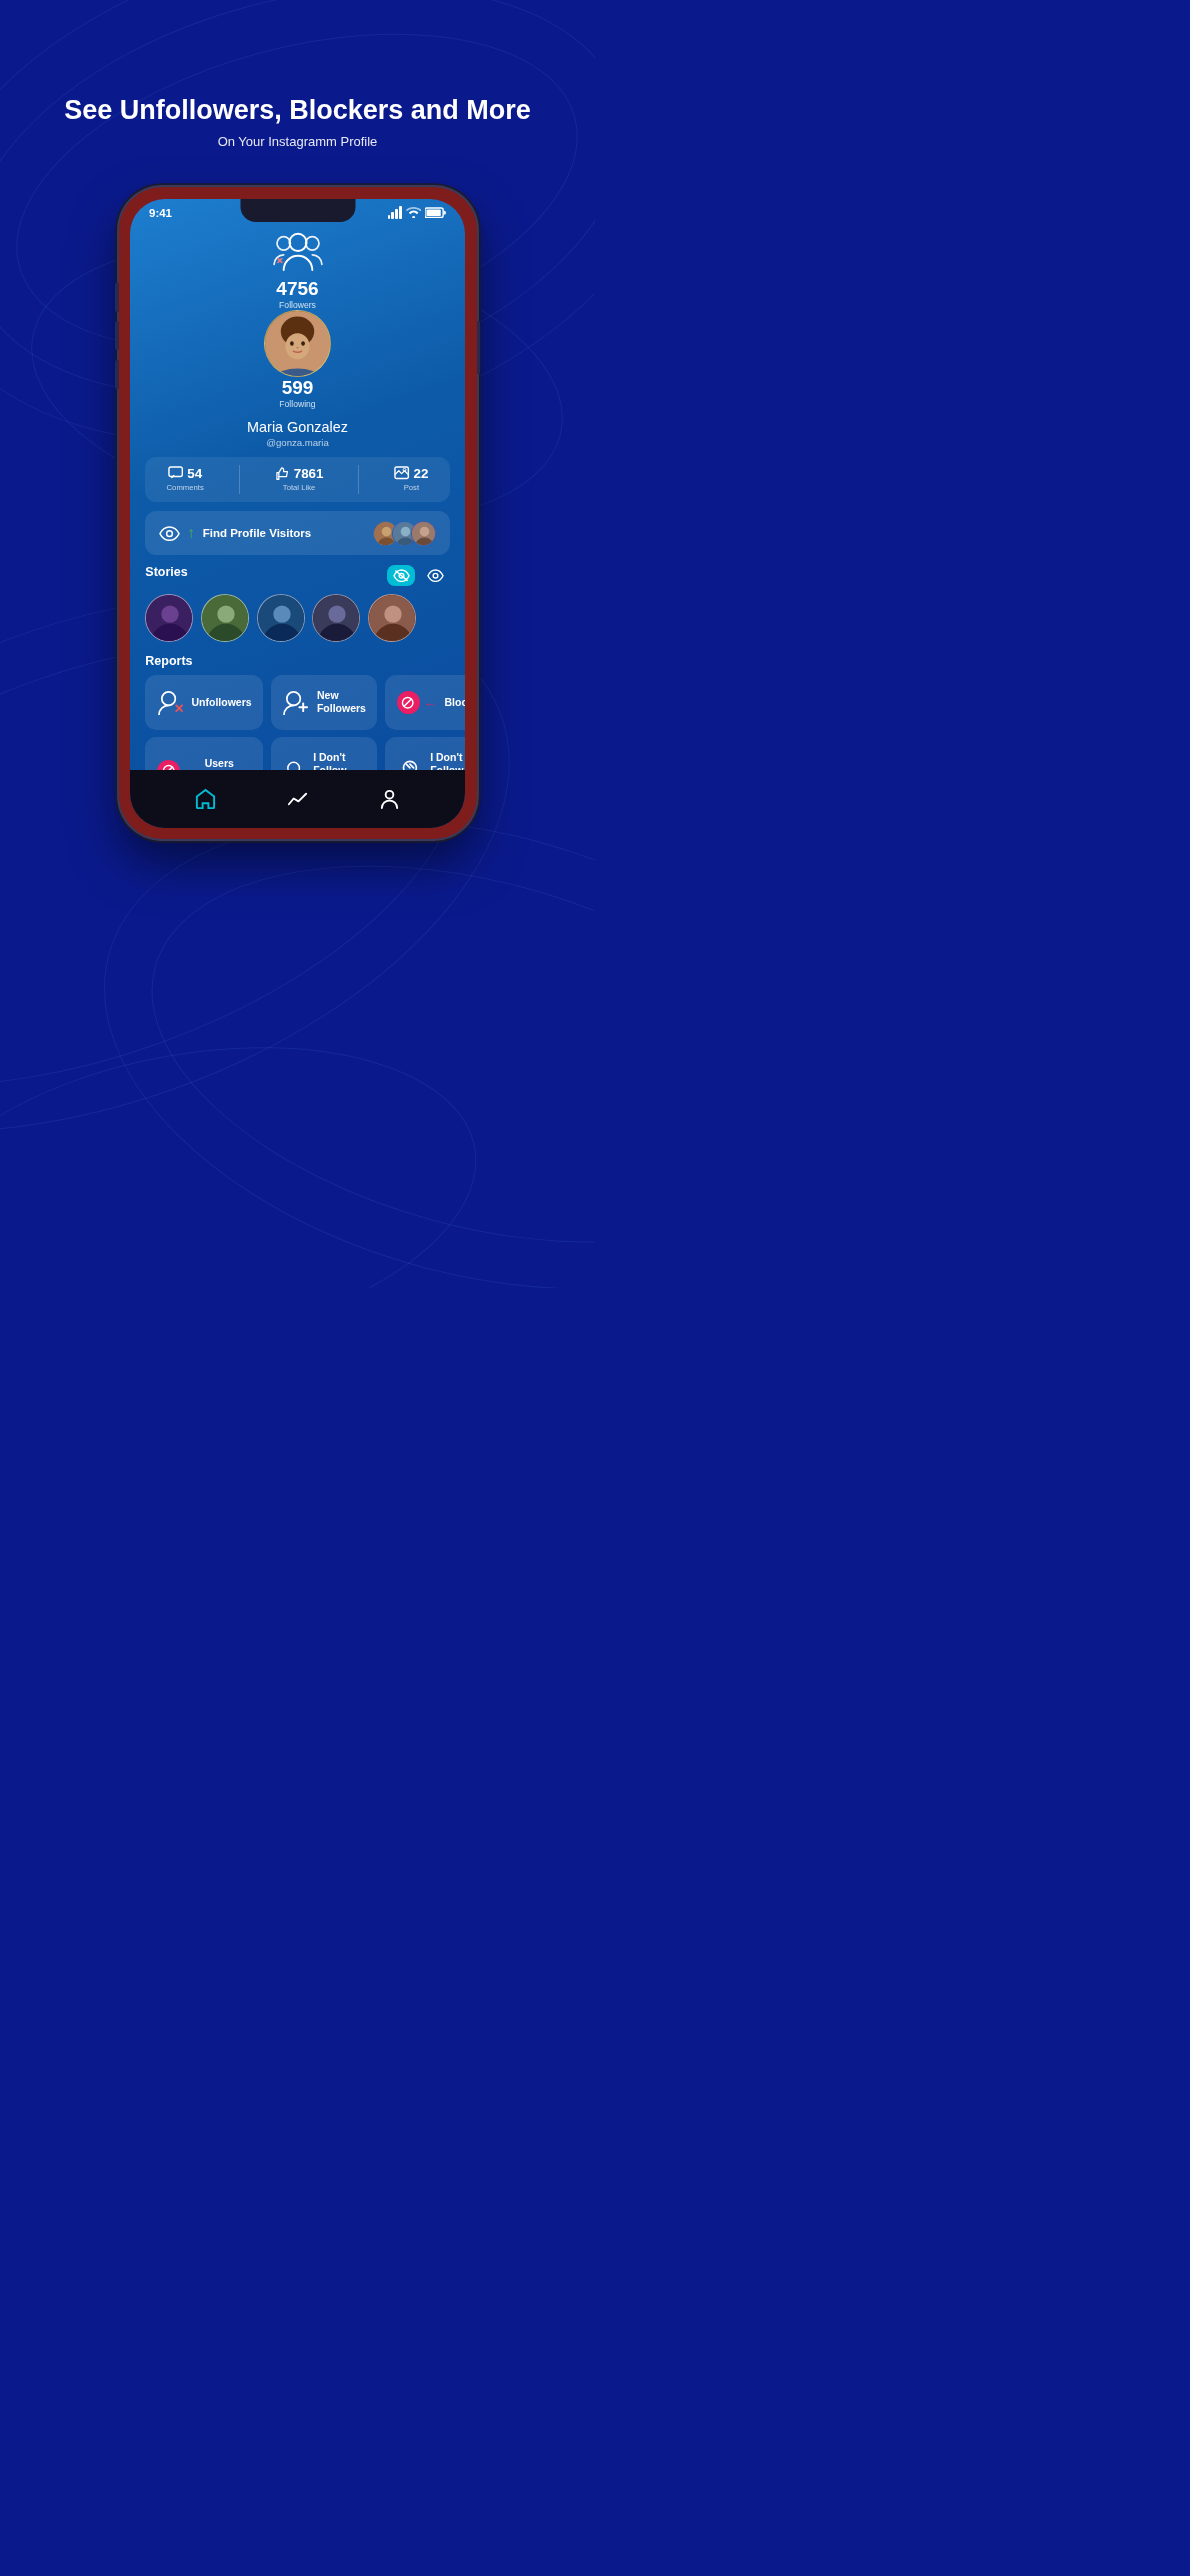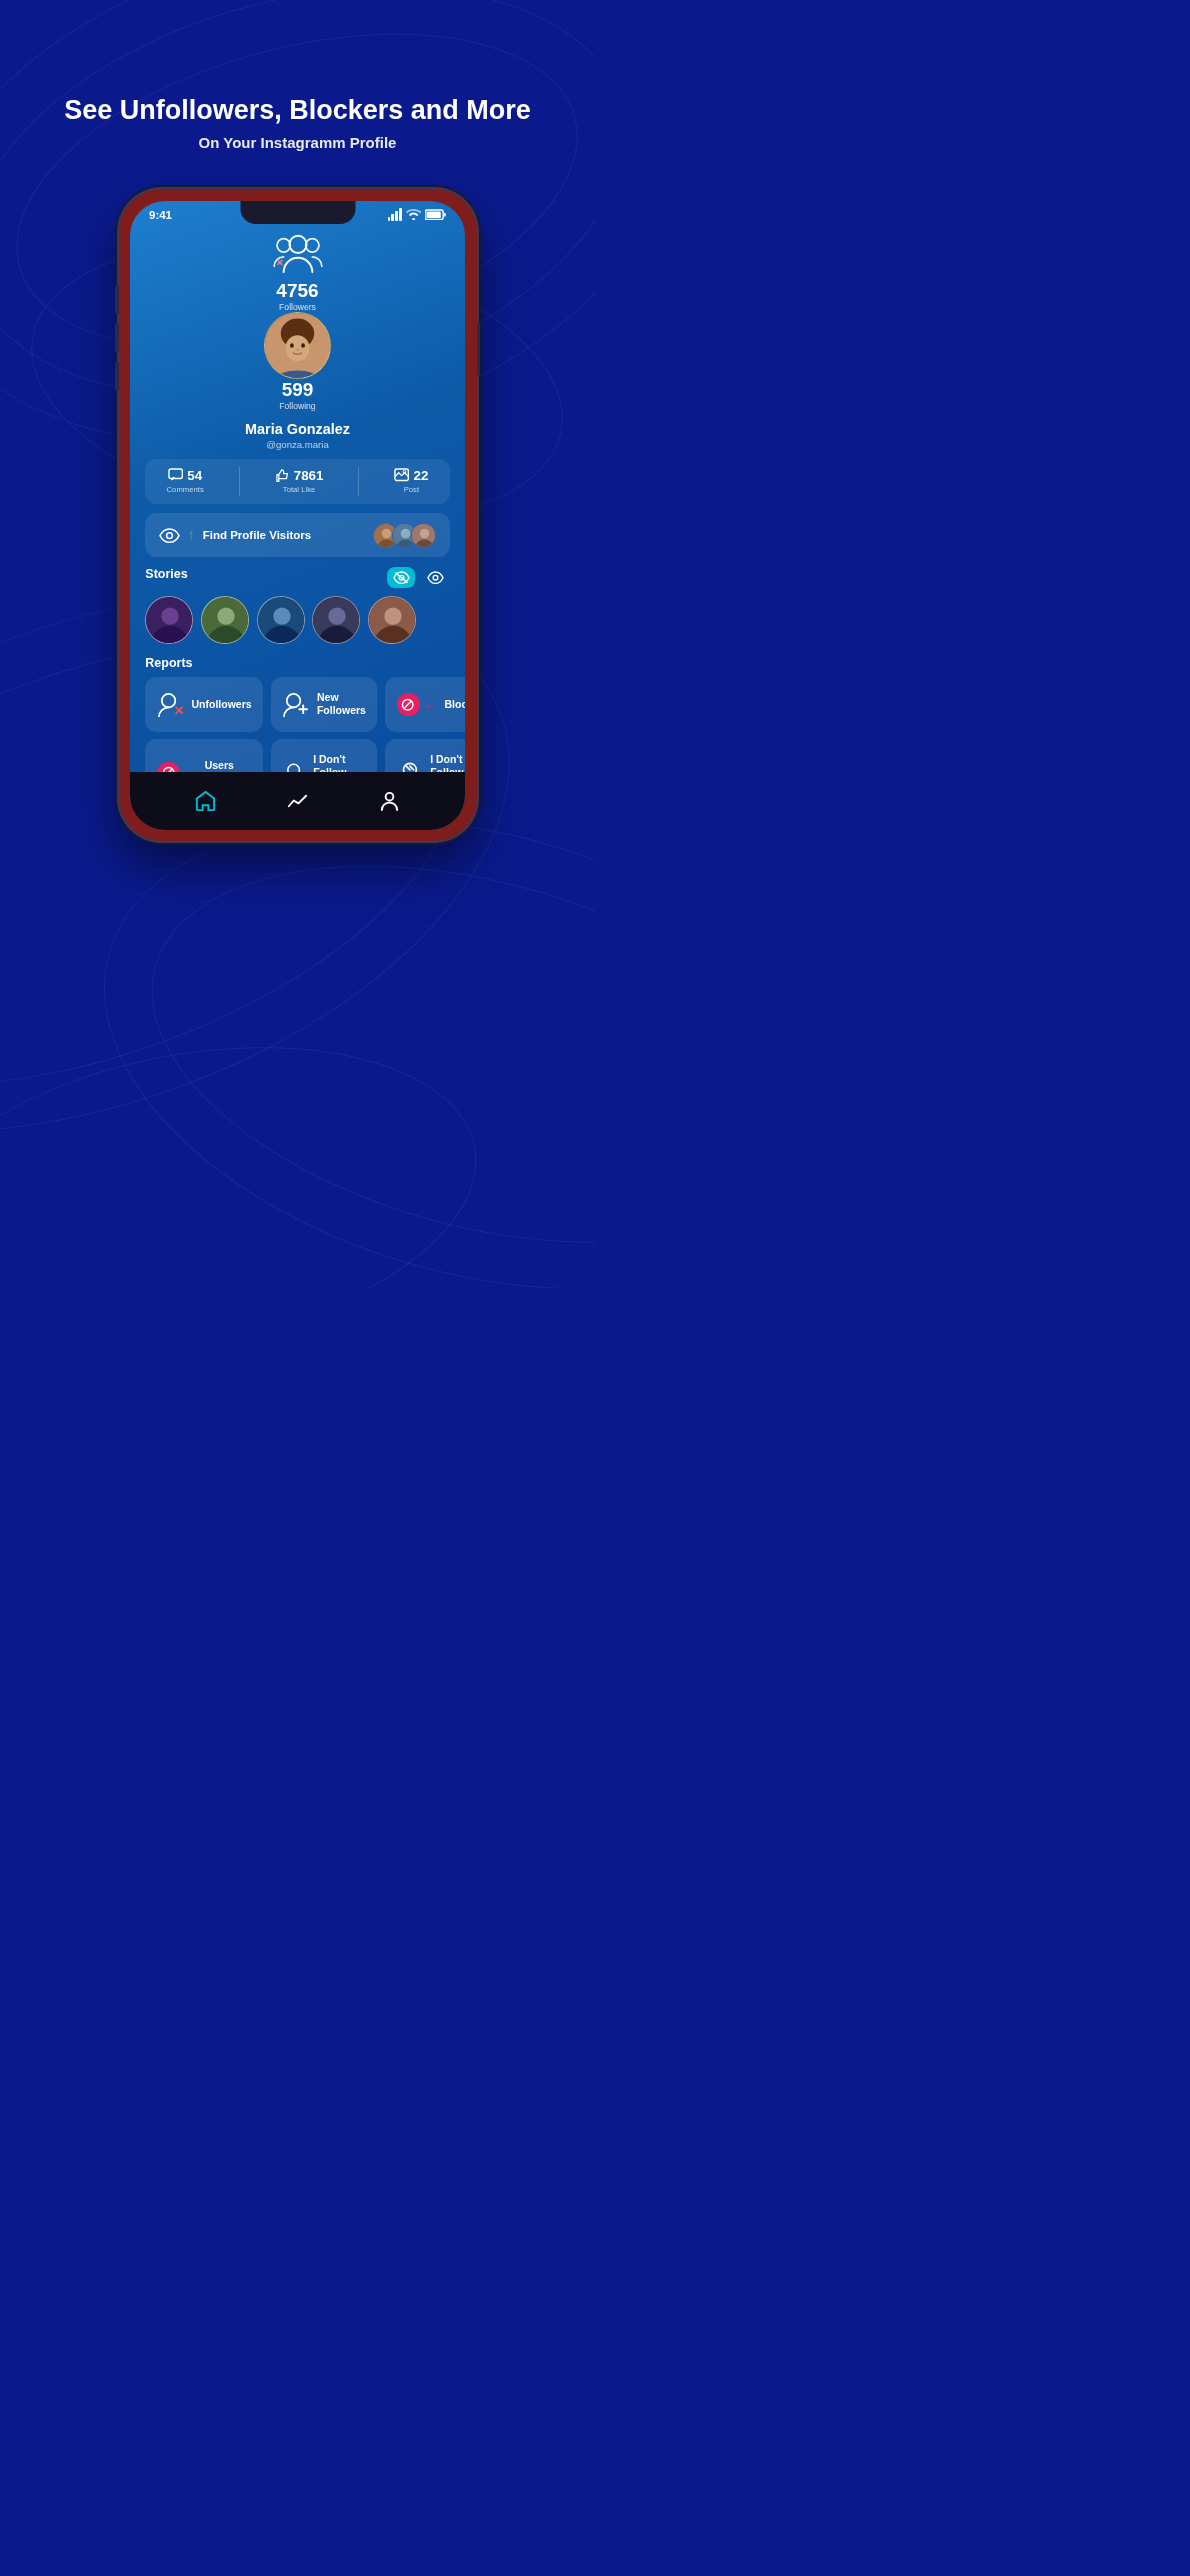--- a/index.html
+++ b/index.html
@@ -32,22 +32,22 @@
     }
 
     .hero-title {
       font-size: 27px;
       font-weight: 800;
       line-height: 1.2;
       margin-bottom: 7.7px;
     }
 
     .hero-subtitle {
-      font-size: 15px;
-      font-weight: 700;
+      font-size: 13px;
+      font-weight: 400;
       color: rgba(255,255,255,0.9);
     }
 
     
     .phone-wrapper {
       position: relative;
       z-index: 2;
       display: flex;
       justify-content: center;
       margin-top: 19px;
@@ -179,21 +179,21 @@
       display: flex;
       align-items: center;
       justify-content: center;
     }
 
     
     .profile-name {
       text-align: center;
       color: white;
       font-size: 14.4px;
-      font-weight: 700;
+      font-weight: 400;
       margin-bottom: 1.9px;
     }
 
     .profile-handle {
       text-align: center;
       color: rgba(255,255,255,0.7);
       font-size: 9.6px;
       margin-bottom: 9.6px;
     }
 

